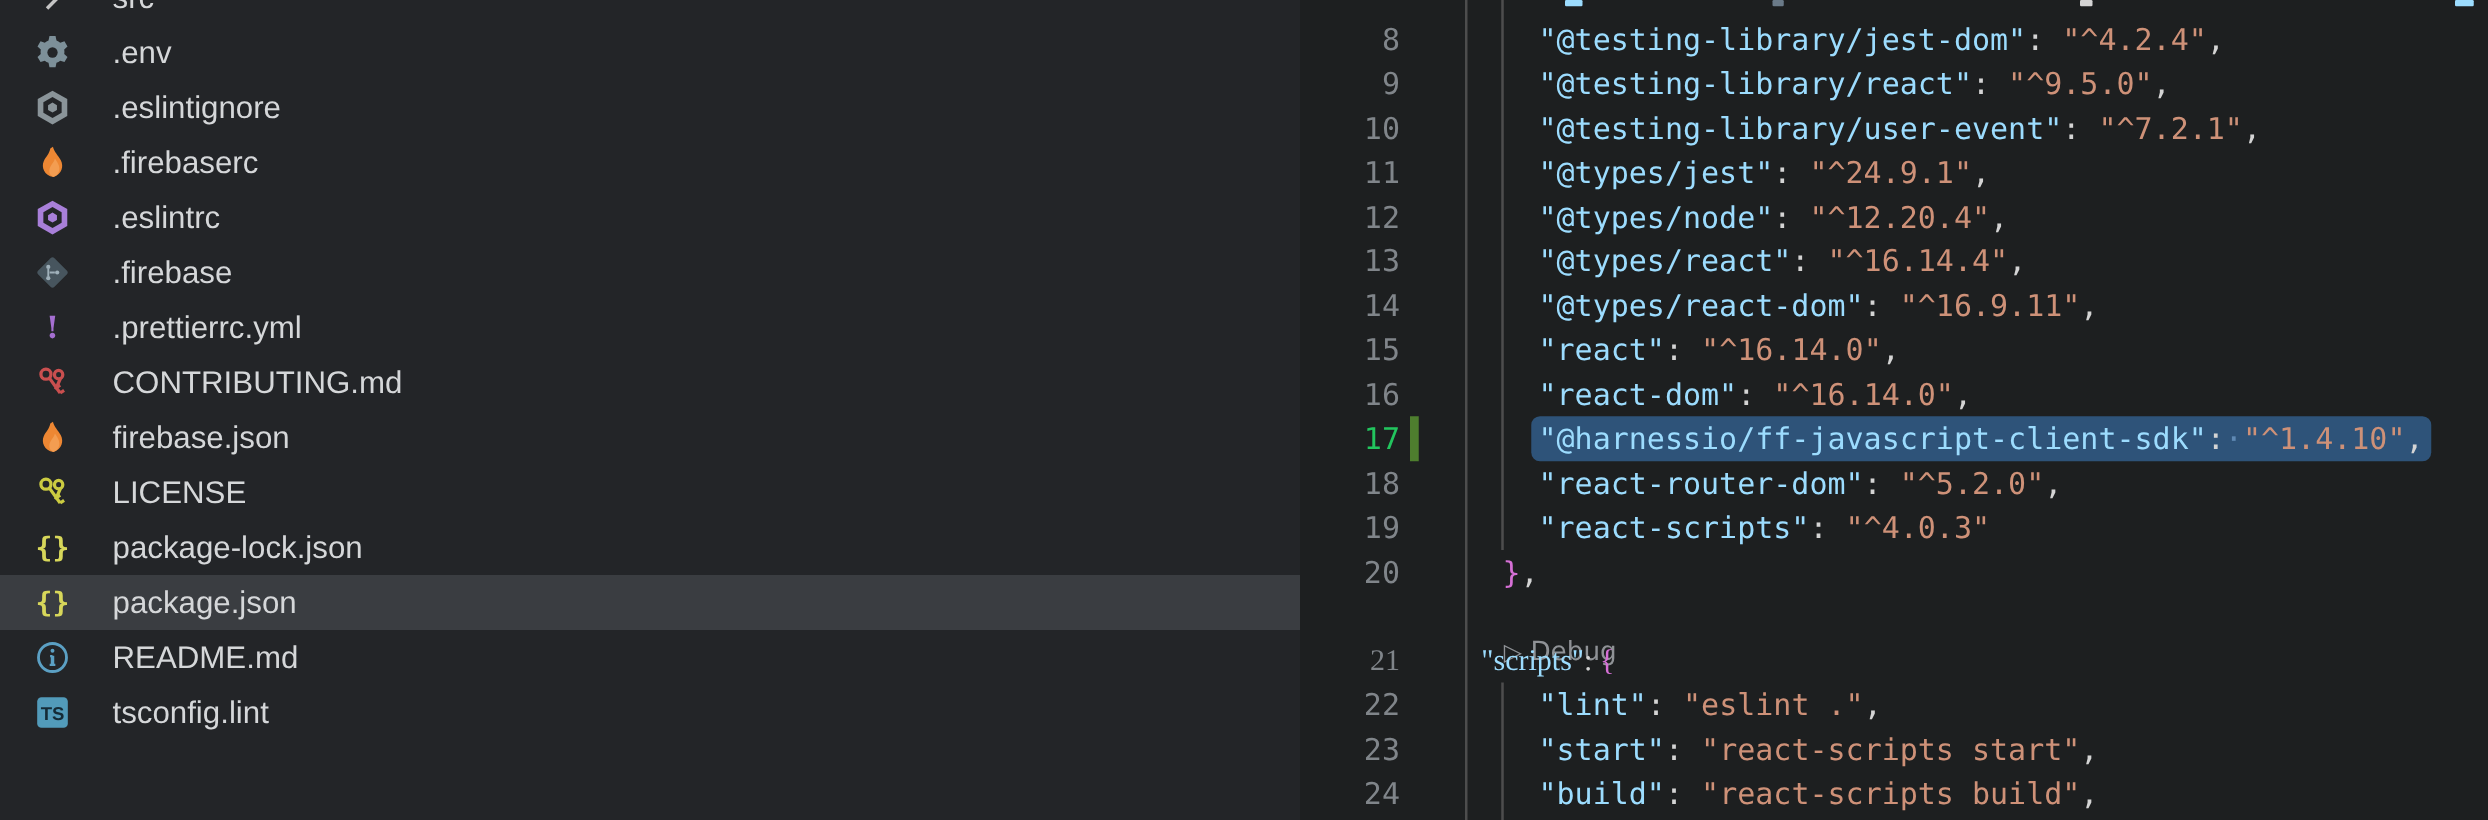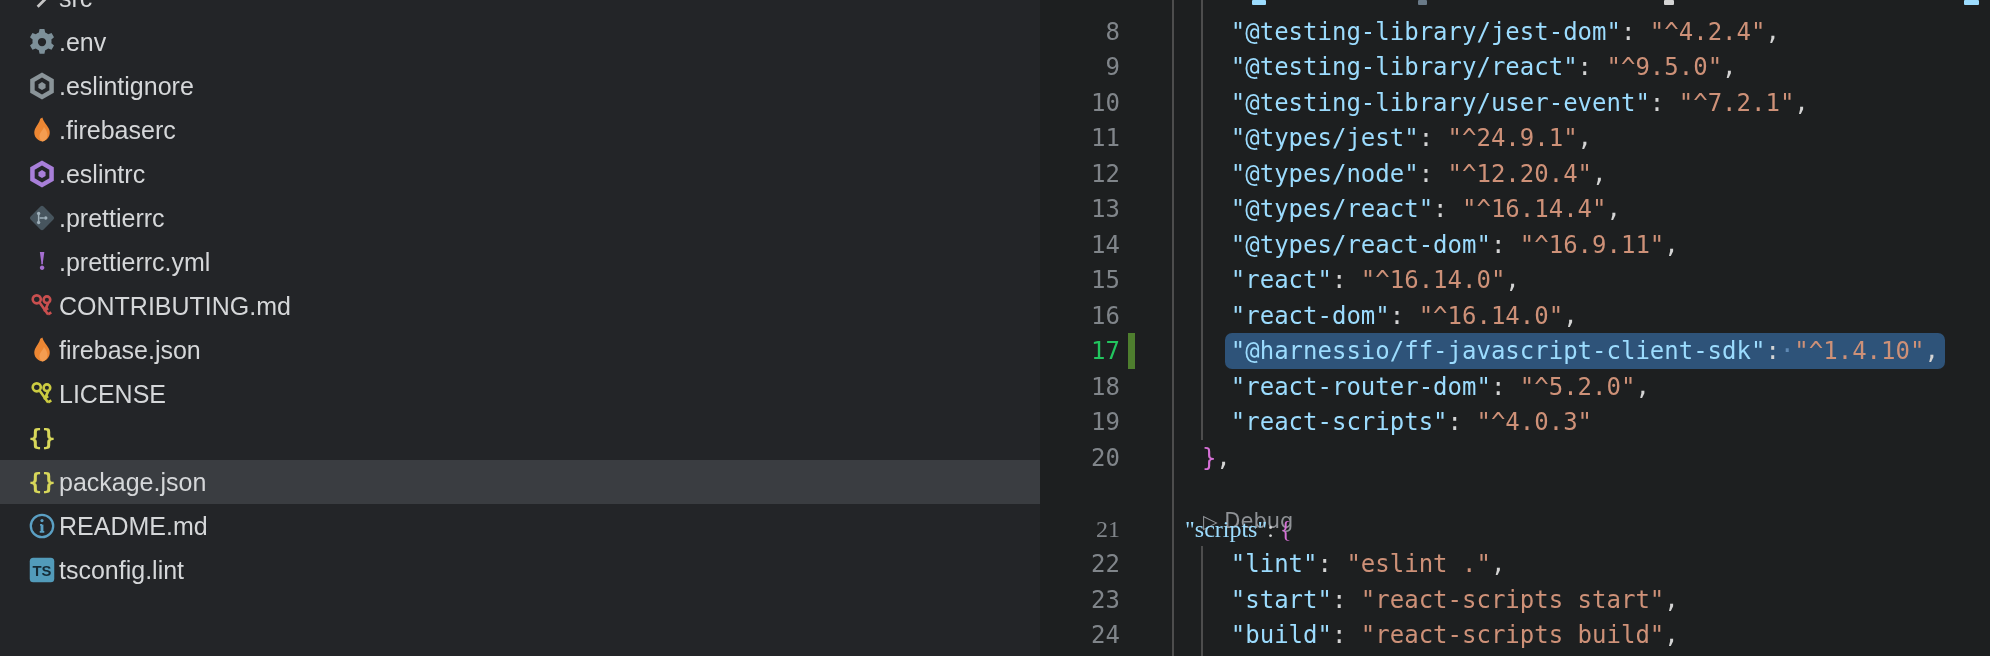--- a/index.html
+++ b/index.html
@@ -8,21 +8,21 @@
     background:#1d1f20;font-family:"Liberation Sans",sans-serif;
     -webkit-font-smoothing:antialiased;
   }
   
   .sidebar{
     position:absolute;left:0;top:0;width:1040px;height:656px;
     background:#232528;
   }
   .srow-list{position:absolute;left:0;top:-24px;width:100%;}
   .srow{
-    height:44px;display:flex;align-items:center;gap:1px;
+    height:44px;display:flex;align-items:center;gap:32px;
     padding-left:26px;color:#d5d7d9;font-size:25px;cursor:pointer;
     white-space:nowrap;
   }
   .srow.sel{background:#3a3d41;}
   .ficon{width:32px;height:32px;display:flex;align-items:center;justify-content:center;flex:none;}
   .ficon svg{display:block;}
   
   .editor{
     position:absolute;left:1040px;top:0;width:950px;height:656px;
     background:#1d1f20;
@@ -108,21 +108,21 @@
       <div class="srow">
         <span class="ficon">
           <svg width="30" height="30" viewBox="0 0 16 16">
             <rect x="3.1" y="3.1" width="9.8" height="9.8" rx="1.2" transform="rotate(45 8 8)" fill="#47555e"></rect>
             <circle cx="6.2" cy="5.6" r="0.9" fill="#9fb0ba"></circle>
             <circle cx="6.2" cy="10.4" r="0.9" fill="#9fb0ba"></circle>
             <circle cx="10" cy="8" r="0.9" fill="#9fb0ba"></circle>
             <path d="M6.2 6.4v3.2 M6.8 8h2.2" stroke="#9fb0ba" stroke-width="0.8" fill="none"></path>
           </svg>
         </span>
-        <span>.prettierrc</span>
+        <span>.firebase</span>
       </div>
       <div class="srow">
         <span class="ficon">
           <svg width="26" height="30" viewBox="0 0 16 16">
             <text x="8" y="13" text-anchor="middle" font-size="15" font-weight="bold" fill="#a56fd1" font-family="'DejaVu Serif',serif">!</text>
           </svg>
         </span>
         <span>.prettierrc.yml</span>
       </div>
       <div class="srow">
@@ -155,20 +155,21 @@
           </svg>
         </span>
         <span>LICENSE</span>
       </div>
       <div class="srow">
         <span class="ficon">
           <svg width="30" height="30" viewBox="0 0 16 16">
             <text x="8" y="12.2" text-anchor="middle" font-size="12" font-weight="bold" fill="#d7d75a" font-family="'DejaVu Sans Mono',monospace">{}</text>
           </svg>
         </span>
+        <span>package-lock.json</span>
       </div>
       <div class="srow sel">
         <span class="ficon">
           <svg width="30" height="30" viewBox="0 0 16 16">
             <text x="8" y="12.2" text-anchor="middle" font-size="12" font-weight="bold" fill="#d7d75a" font-family="'DejaVu Sans Mono',monospace">{}</text>
           </svg>
         </span>
         <span>package.json</span>
       </div>
       <div class="srow">

